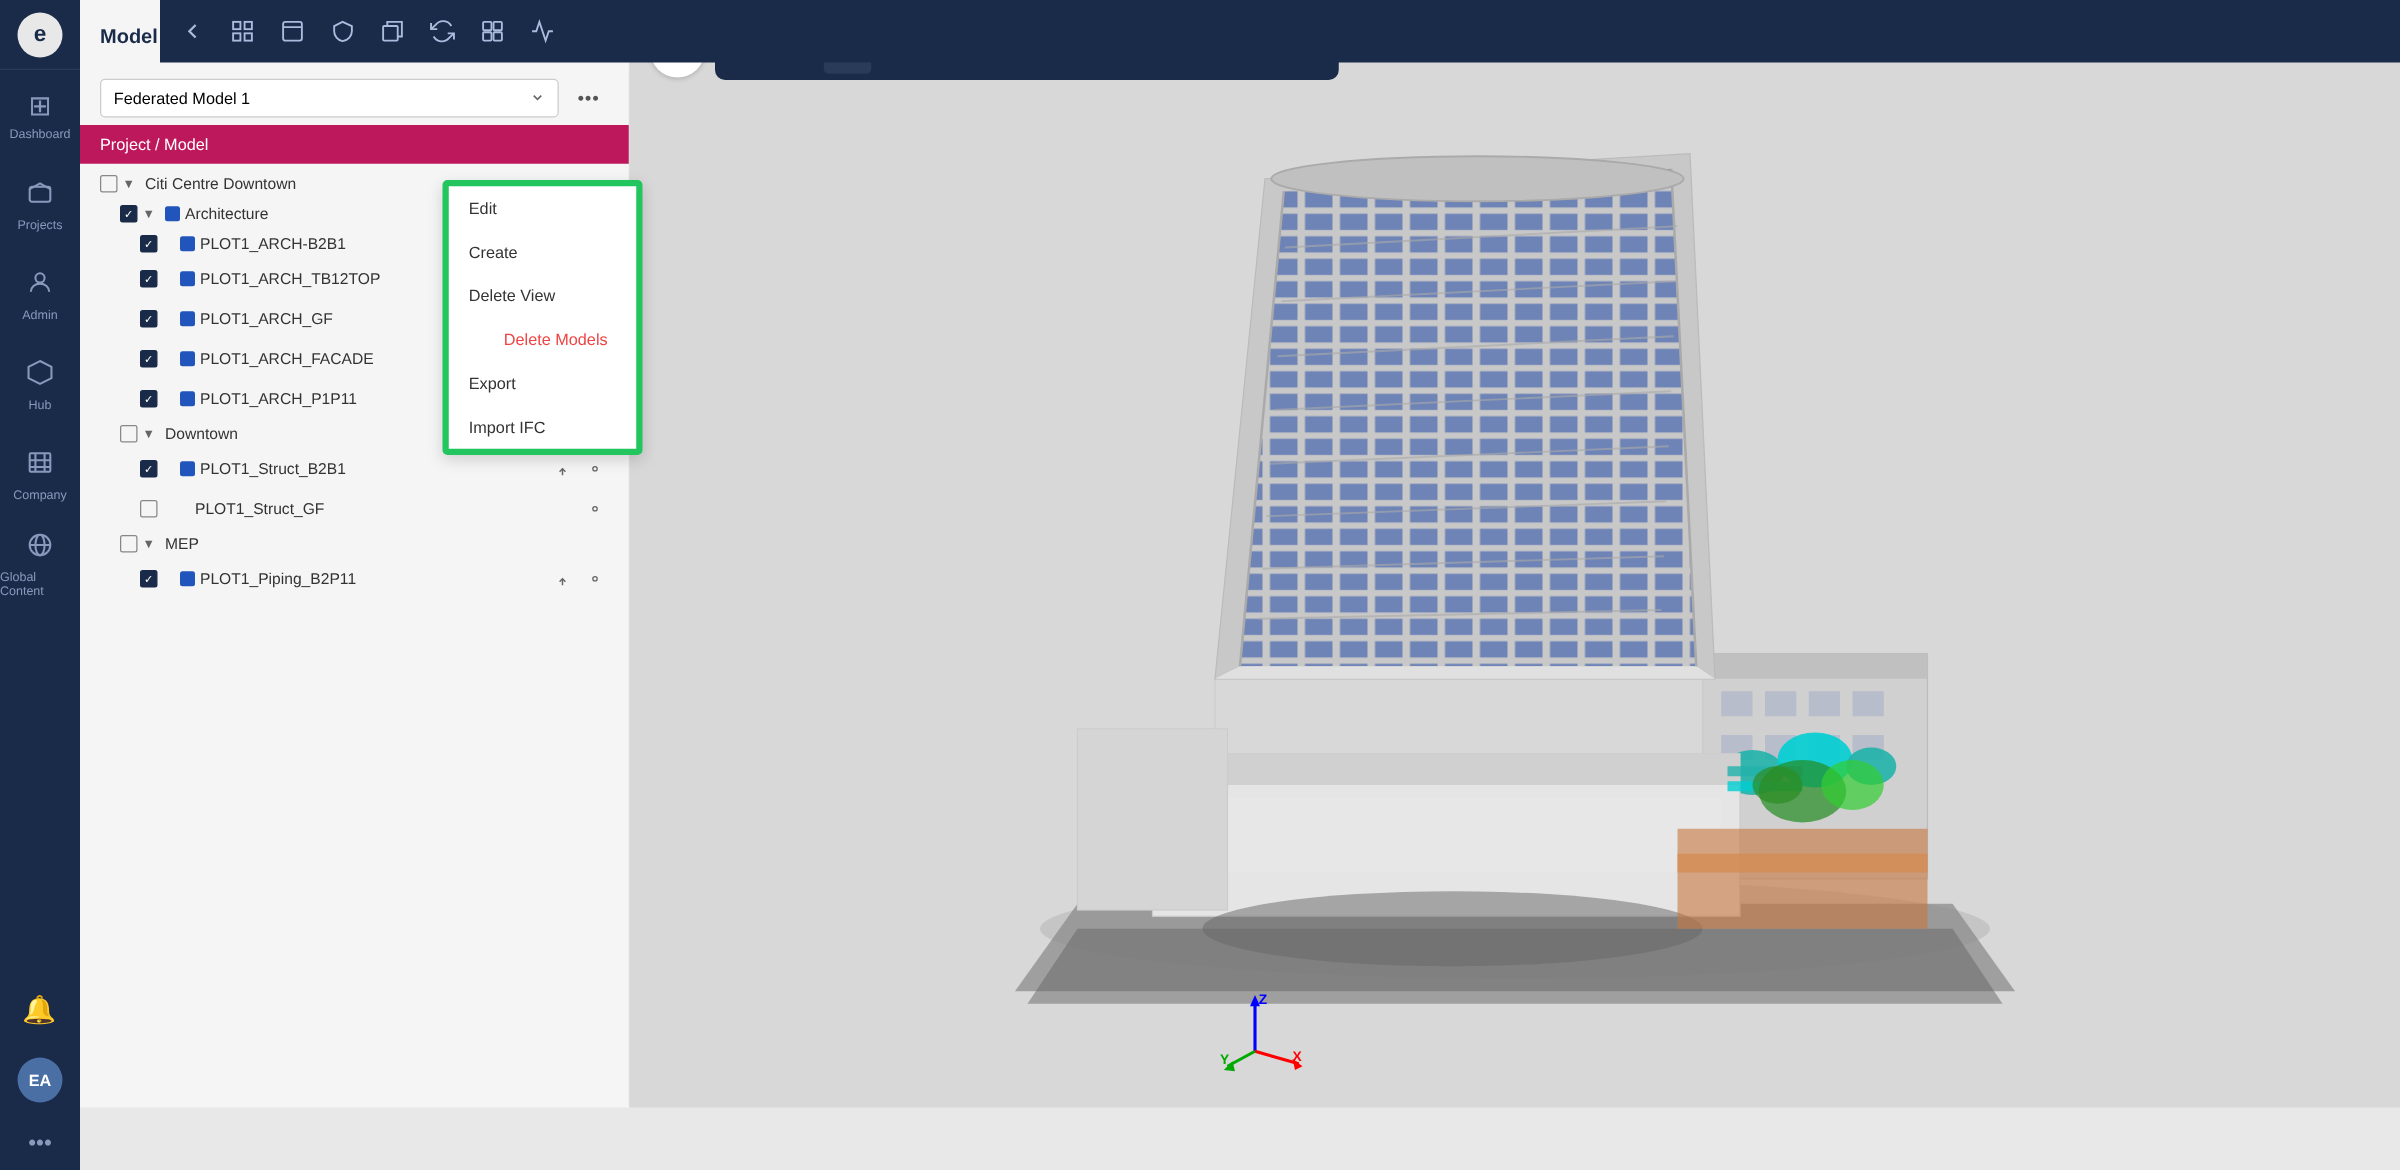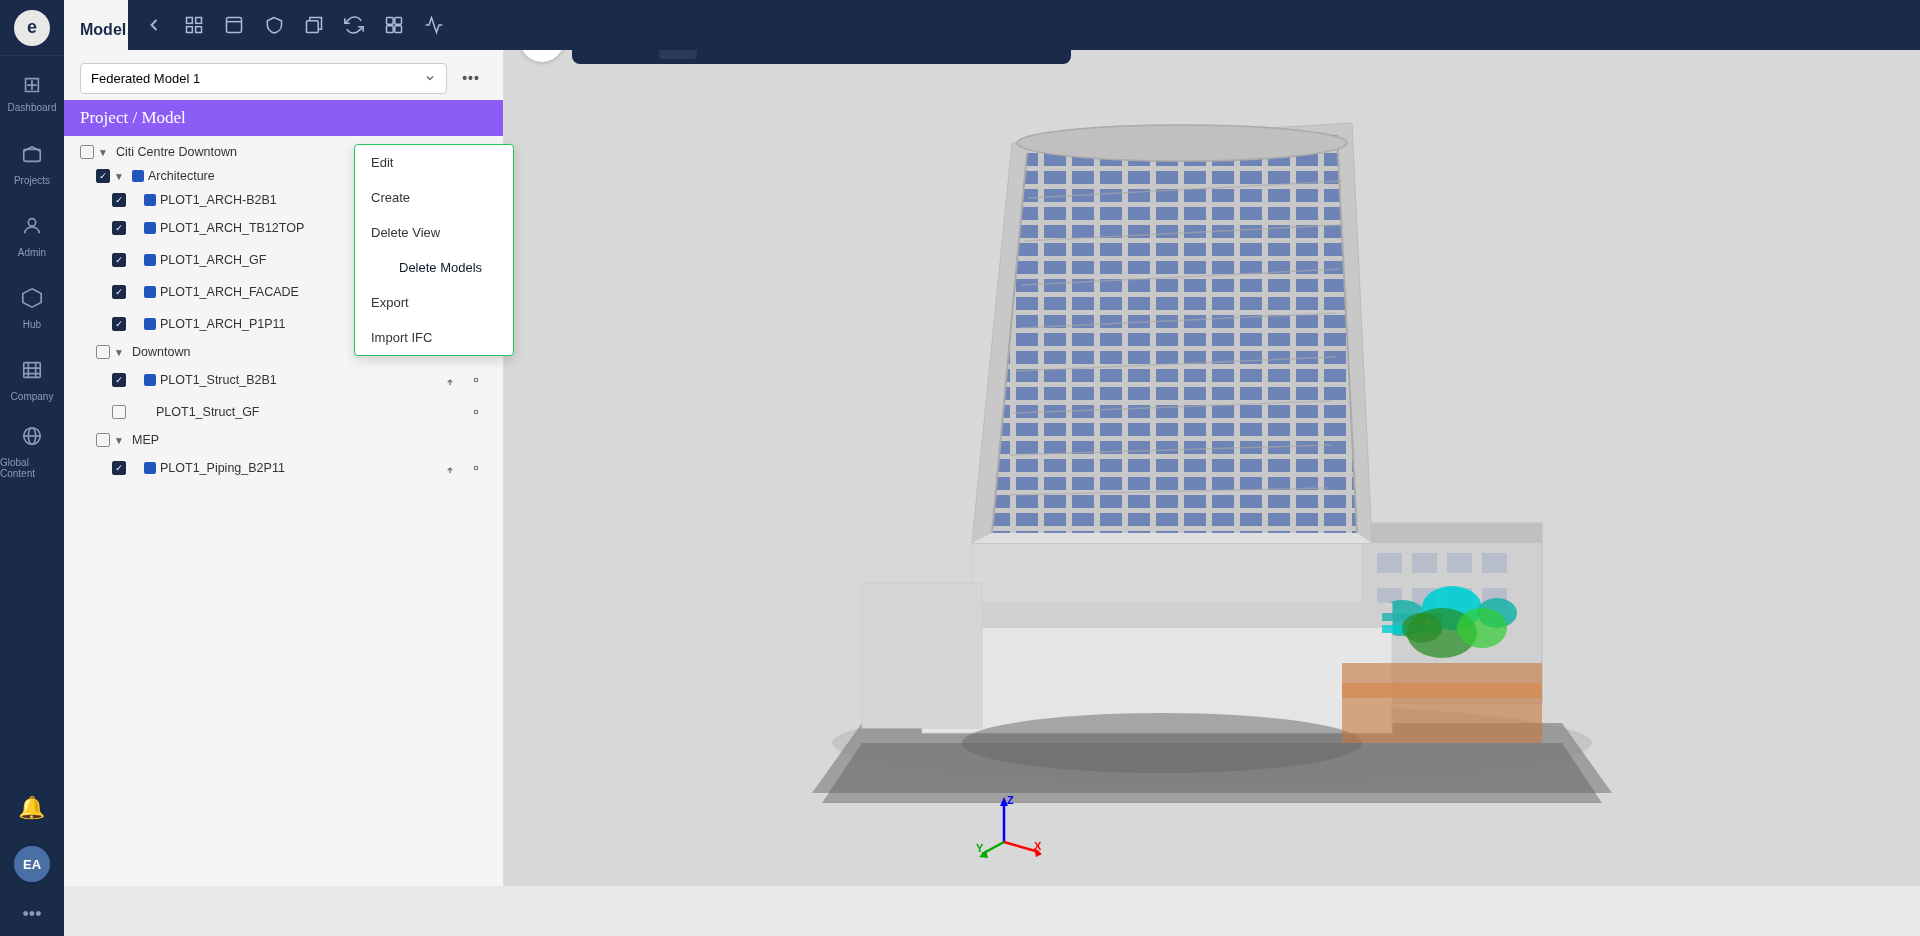--- a/index.html
+++ b/index.html
@@ -217,48 +217,47 @@
       font-weight: bold;
       position: relative;
     }
 
     
     .context-menu {
       position: absolute;
       top: 144px;
       left: 290px;
       background: white;
-      border: 1px solid #22c55e;
+      border: 5px solid #22c55e;
       border-radius: 4px;
       box-shadow: 0 4px 12px rgba(0,0,0,0.15);
       z-index: 100;
       min-width: 160px;
     }
     .context-menu-item {
       padding: 10px 16px;
       font-size: 13px;
       cursor: pointer;
       color: #333;
     }
-    .context-menu-item.disabled { color: #0f172a; cursor: default; padding-left: 44px; }
+    .context-menu-item.disabled { color: #ef4444; cursor: default; padding-left: 44px; }
 
     
     .tree-area {
       flex: 1;
       overflow-y: auto;
       padding: 4px 0;
     }
 
     .tree-header {
       padding: 8px 16px;
-      background: #8b5cf6;
+      background: #be185d;
       color: white;
-      font-size: 17px;
+      font-size: 13px;
       font-weight: 500;
-      font-family: Liberation Serif, serif;
     }
 
     .tree-item {
       display: flex;
       align-items: center;
       padding: 5px 16px;
       font-size: 12.5px;
       color: #333;
       gap: 4px;
       cursor: pointer;

